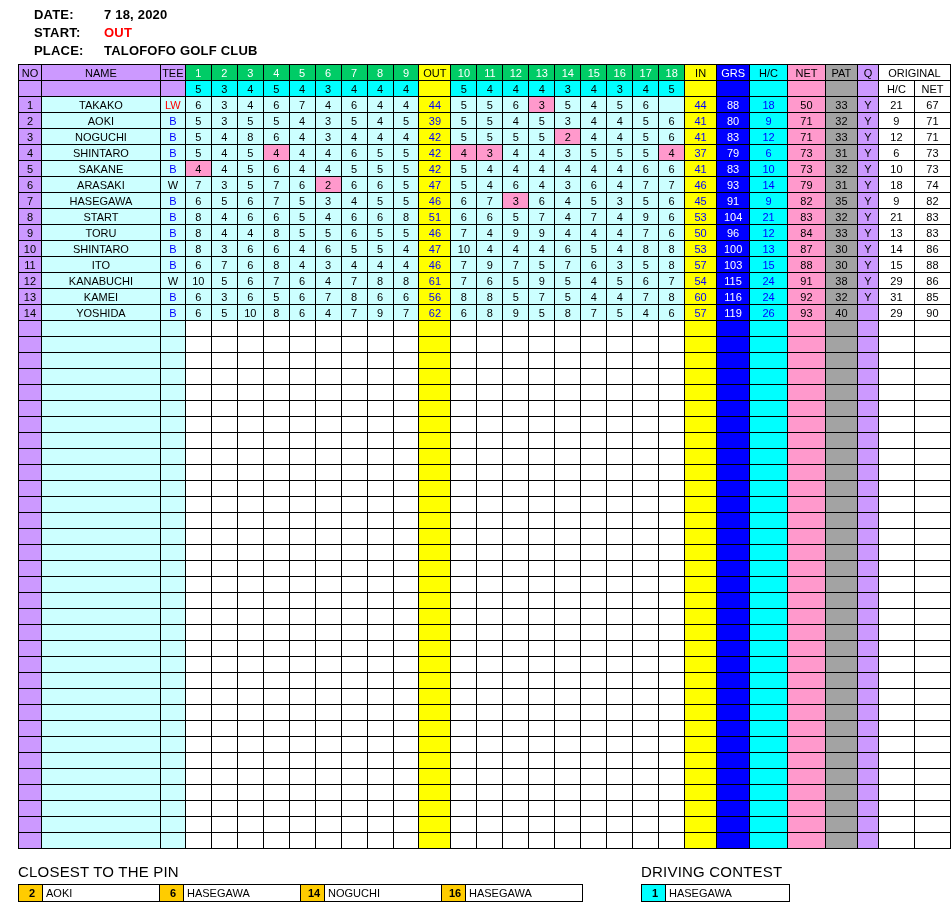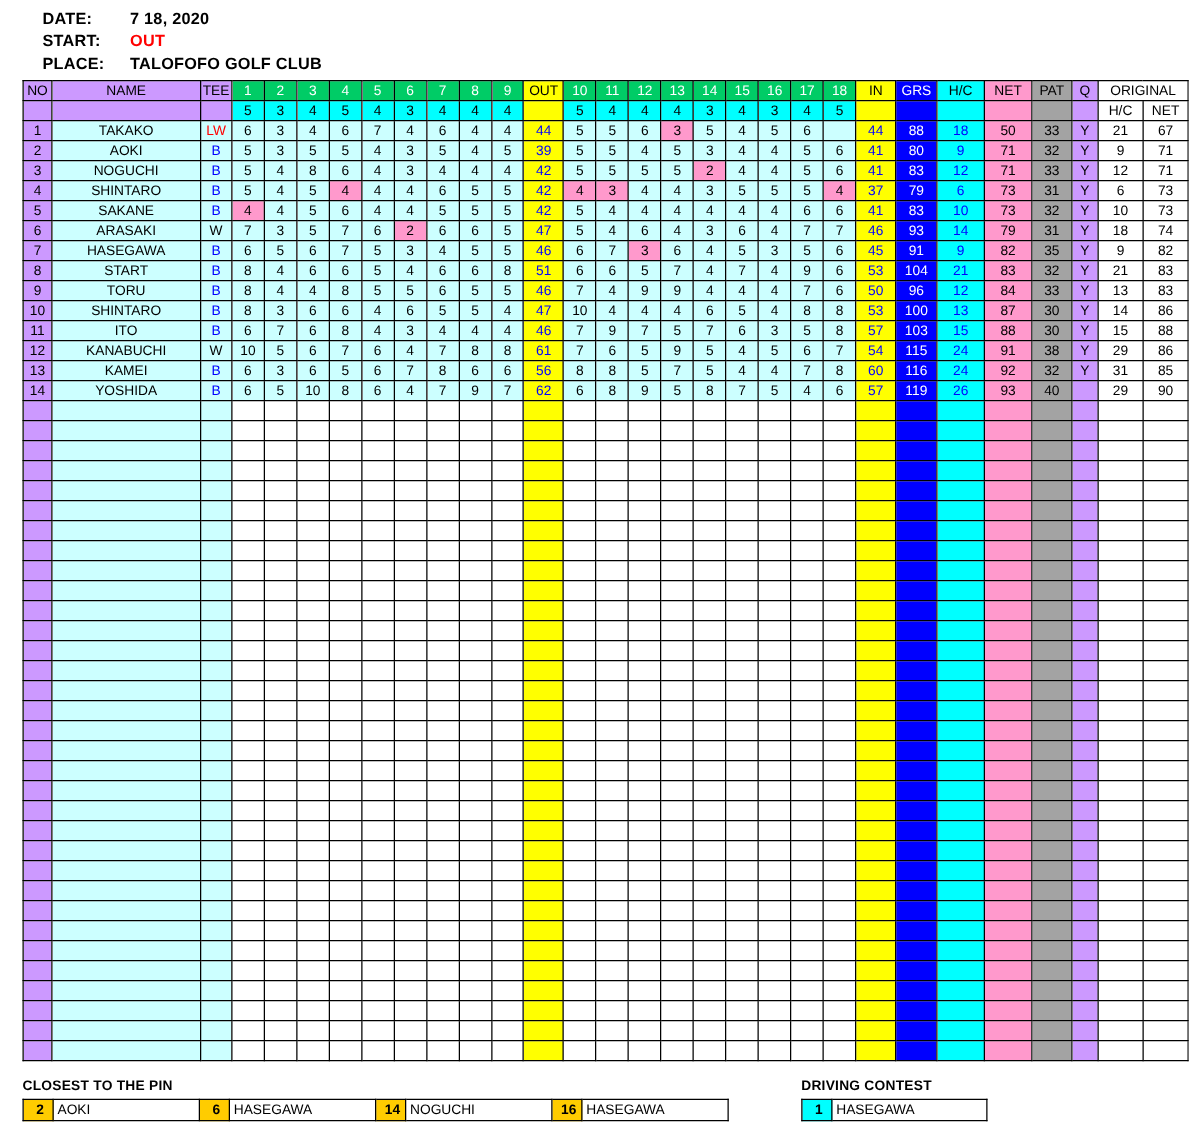--- a/index.html
+++ b/index.html
@@ -71,22 +71,22 @@
 
   .green-num{color:#ffffff;font-weight:bold;}
   .tee-red{color:#ff0000;font-weight:bold;}
   .tee-blue{color:#0000ff;font-weight:bold;}
   .tee-black{color:#000000;font-weight:bold;}
   .num-blue{color:#0000ff;font-weight:bold;}
   .grs-txt{color:#ffffff;font-weight:bold;}
 
   .sec-title{
     margin-left:18px;
-    font-size:11px;
-    font-weight:bold;
+    font-size:15px;
+    font-weight:normal;
     letter-spacing:0.2px;
   }
 
   table.ctp{
     border-collapse:collapse;
     margin-left:18px;
     table-layout:fixed;
   }
   table.ctp td{
     border:1px solid #000000;

